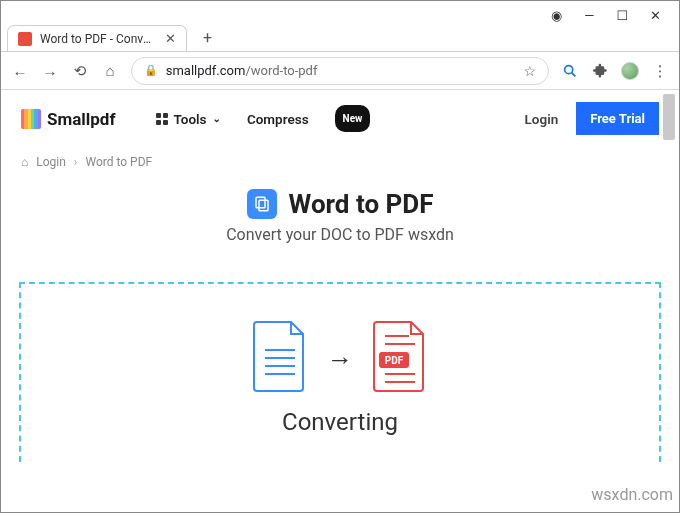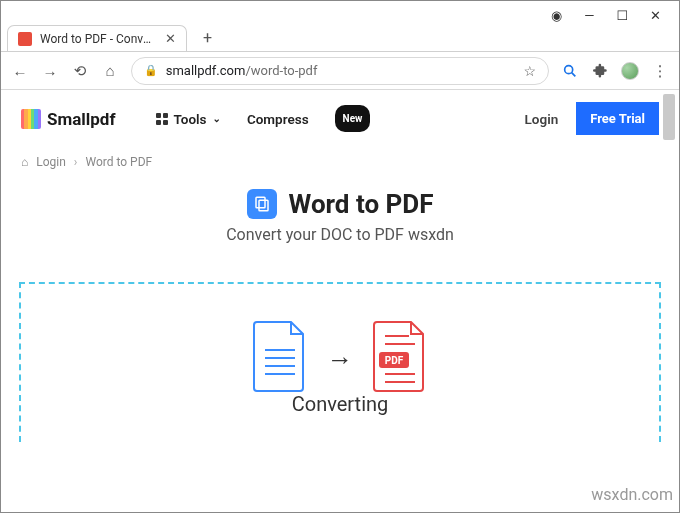--- a/index.html
+++ b/index.html
@@ -59,21 +59,21 @@
 .hero-row { display: flex; align-items: center; justify-content: center; gap: 12px; margin-bottom: 6px; }
 .hero-icon { width: 30px; height: 30px; background: #3a8cff; border-radius: 6px; display: flex; align-items: center; justify-content: center; }
 .hero-title { font-size: 26px; font-weight: 700; color: #222; }
 .hero-sub { font-size: 16px; color: #555; }
 
 
 .dropzone { margin: 18px 18px 0; border-top: 2px dashed #4cc6e8; border-left: 2px dashed #4cc6e8; border-right: 2px dashed #4cc6e8; border-bottom: none; padding: 36px 0 26px; text-align: center; }
 .convert-row { display: flex; align-items: center; justify-content: center; gap: 18px; }
 .doc-icon, .pdf-icon { width: 58px; height: 72px; position: relative; }
 .arrow { font-size: 26px; color: #333; }
-.status { font-size: 20px; color: #333; }
+.status { margin-top: 16px; font-size: 24px; color: #333; }
 
 
 .watermark { position: absolute; right: 6px; bottom: 8px; font-size: 16px; color: #999; }
 </style>
 </head>
 <body>
 
 <div class="win-controls">
   <span class="win-btn">◉</span>
   <span class="win-btn">—</span>

